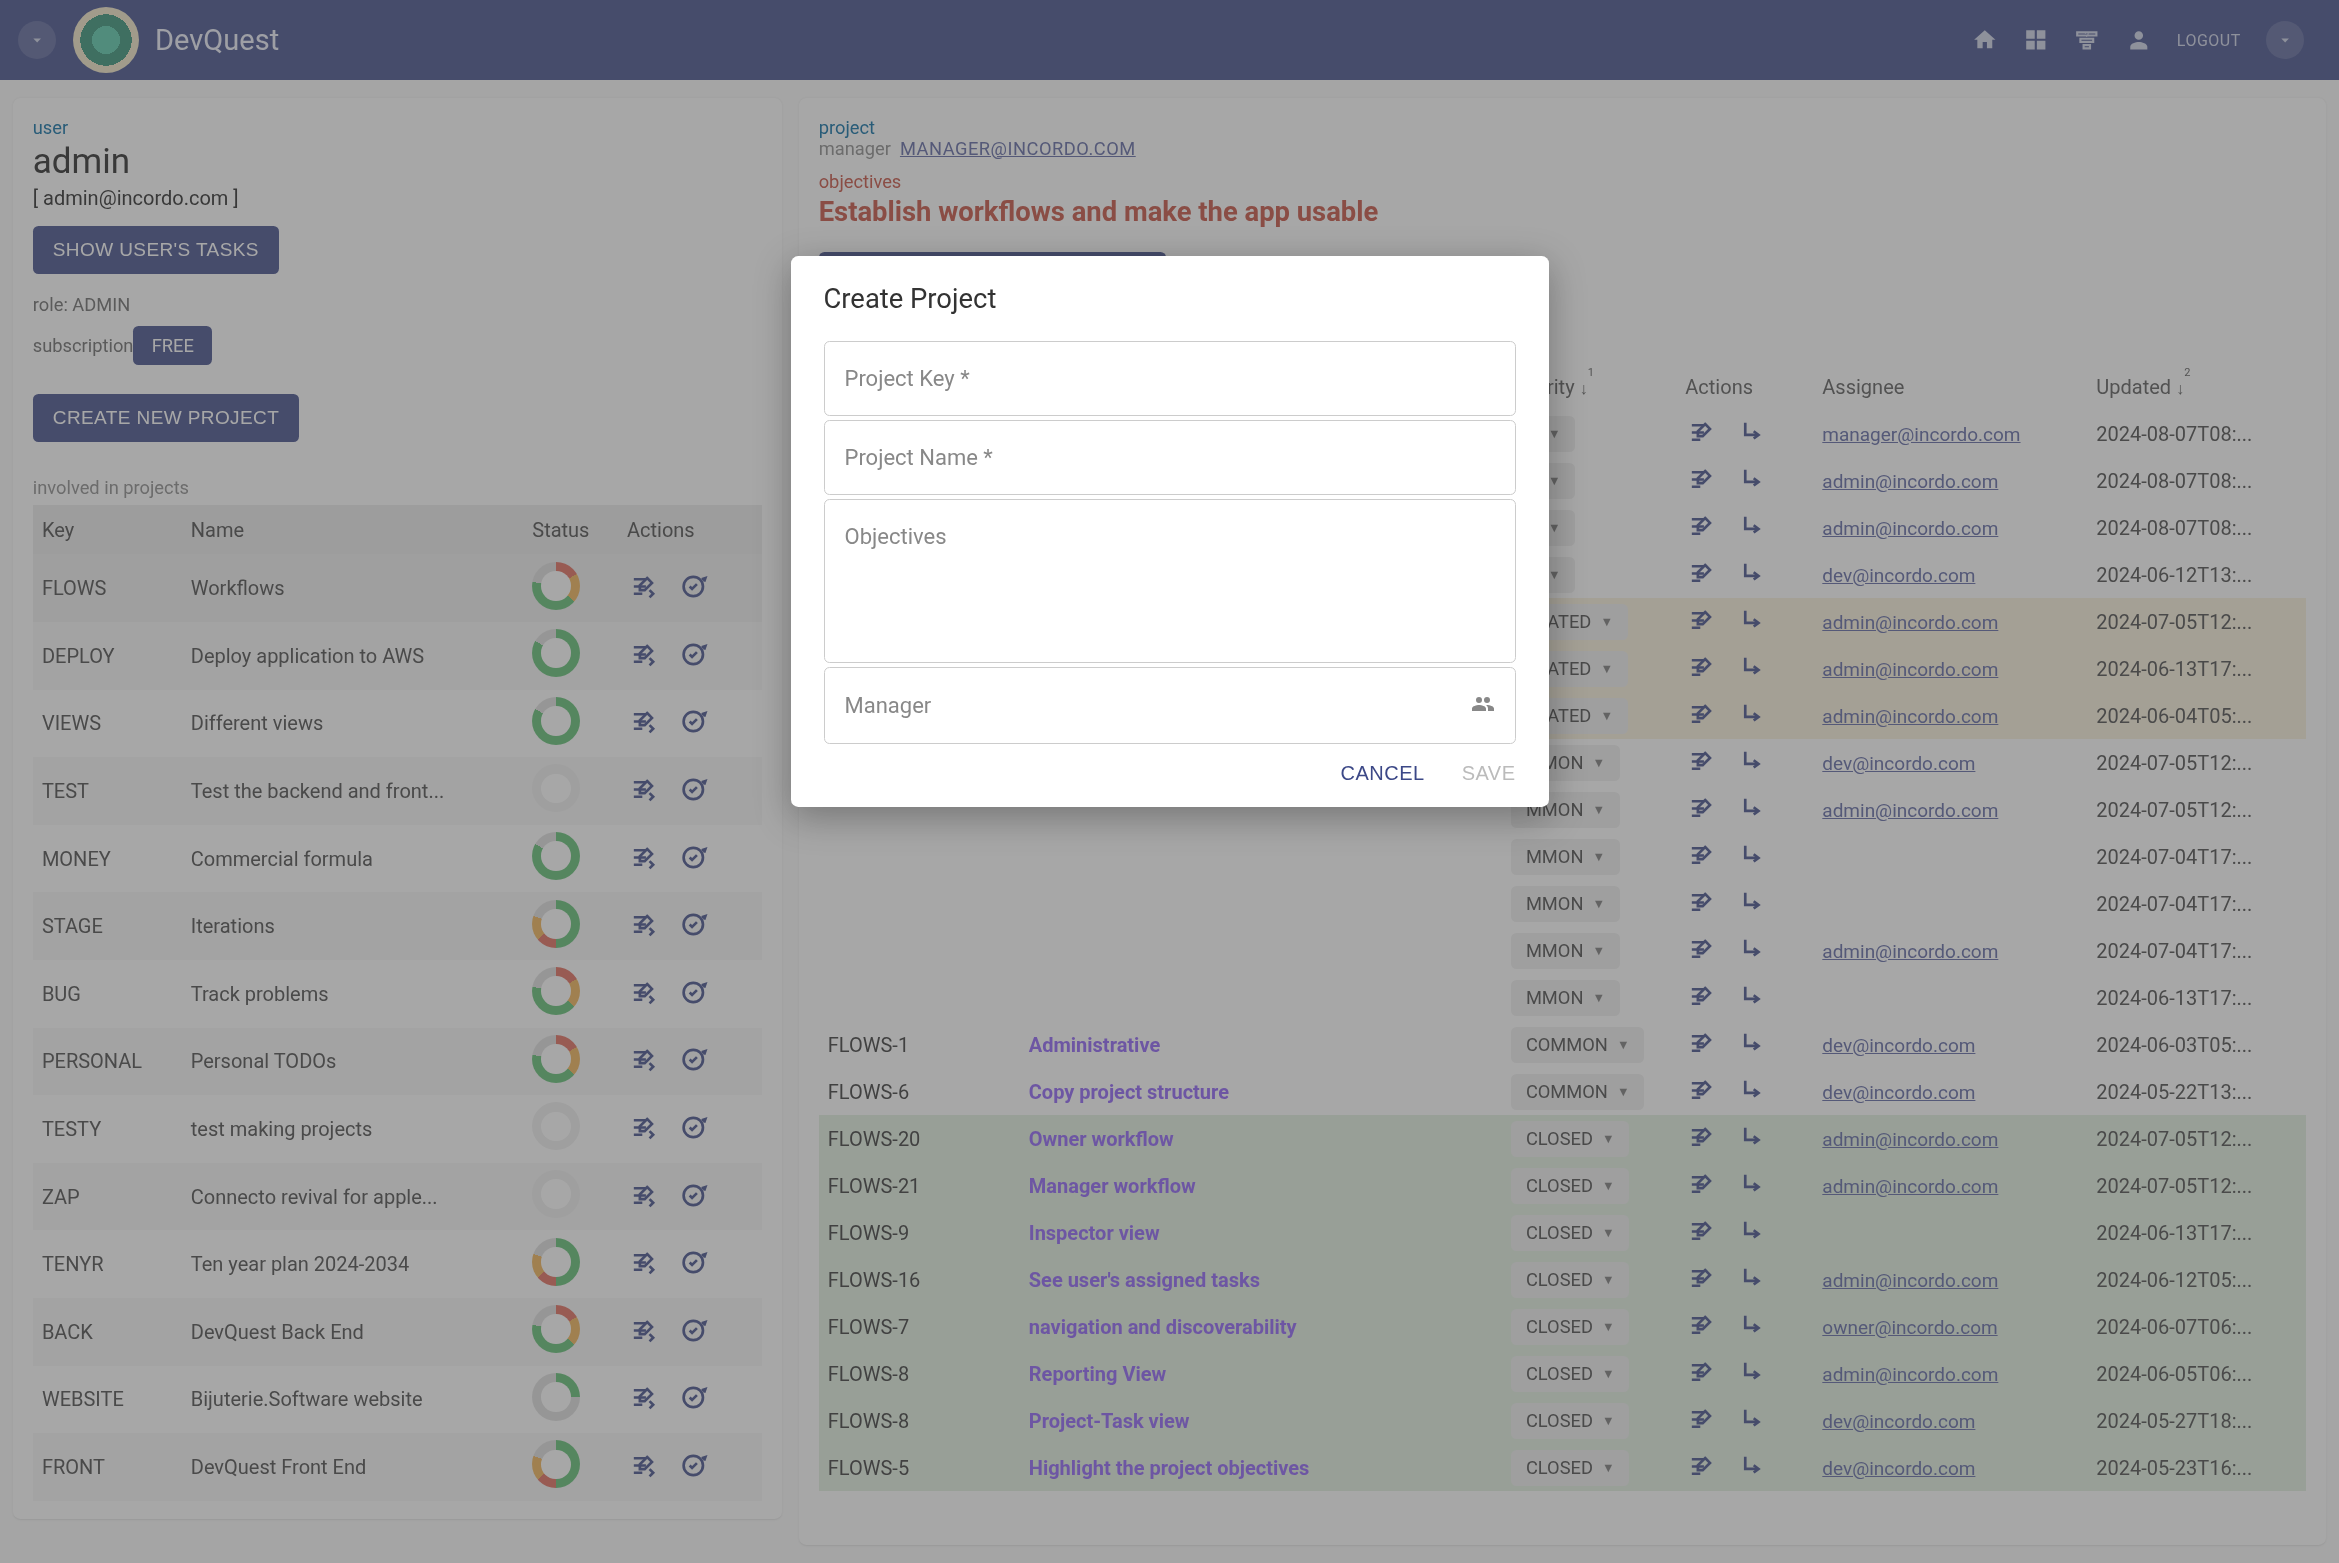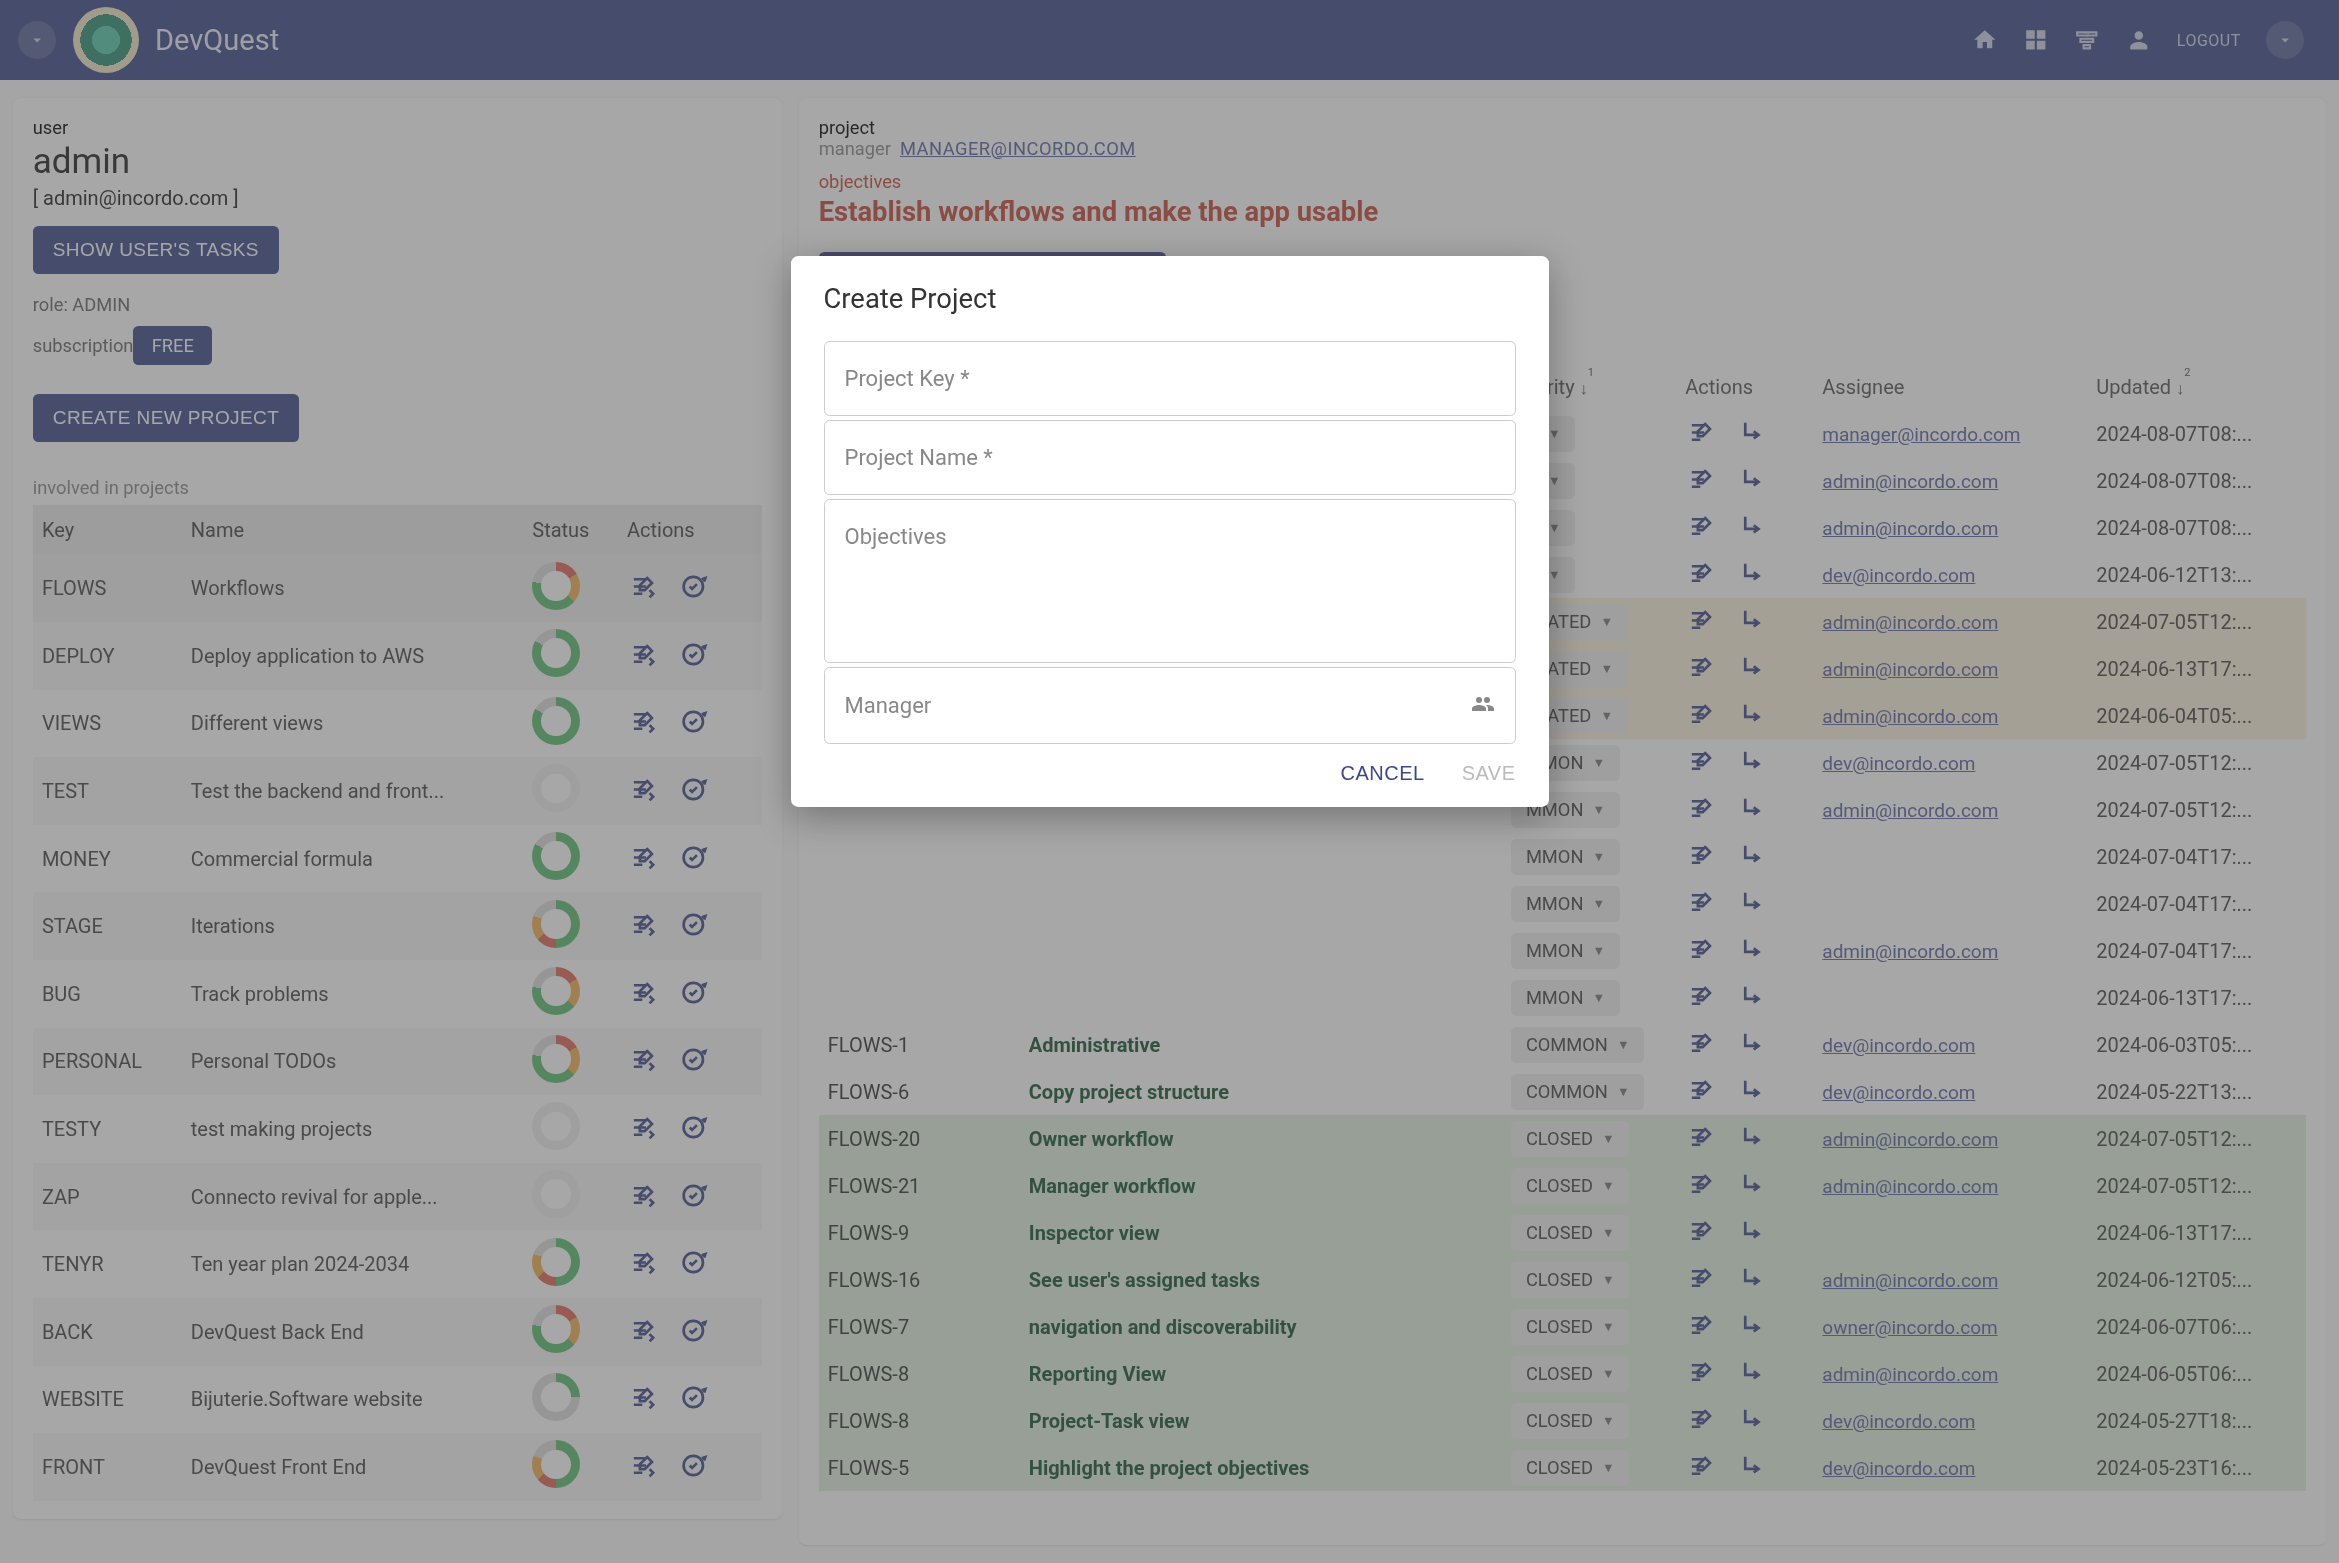--- a/index.html
+++ b/index.html
@@ -13,21 +13,21 @@
   .hdr-spacer { flex: 1; }
   .hdr-icons { display: flex; align-items: center; gap: 25.6px; }
   .hdr-icon { width: 25.6px; height: 25.6px; display: inline-flex; align-items: center; justify-content: center; }
   .hdr-icon svg { width: 25.6px; height: 25.6px; fill: #cdd2e7; }
   .logout { font-size: 16px; letter-spacing: 0.5px; color: #cdd2e7; }
   
   
   .content { display: flex; height: calc(100% - 80px); }
   .left-panel { width: 795px; padding: 18.3px 12.8px; }
   .card { background: #fff; border-radius: 7.3px; padding: 18.3px 20px; box-shadow: 0 0.9px 1.8px rgba(0,0,0,.1); }
-  .lbl { font-size: 18.3px; color: #000000; }
+  .lbl { font-size: 18.3px; color: #0369a1; }
   .big-name { font-size: 35px; font-weight: 400; color: #222; margin: 3.7px 0; }
   .email { font-size: 20px; color: #222; }
   .btn { background: #3c4887; color: #fff; font-size: 19px; padding: 12.8px 20px; border: none; border-radius: 5.5px; letter-spacing: 0.4px; cursor: pointer; margin: 16.4px 0 7.3px; }
   .role-line { font-size: 18.3px; color: #666; margin-top: 12.8px; }
   .role-line .val { text-transform: uppercase; }
   .sub-line { font-size: 18.3px; color: #666; margin-top: 11px; display: flex; align-items: center; }
   .chip { background: #3c4887; color: #fff; padding: 9.1px 18.3px; border-radius: 5.5px; font-size: 18.3px; }
   .section-lbl { font-size: 18.3px; color: #888; margin: 27.4px 0 7.3px; }
   
   
@@ -53,21 +53,21 @@
   .mgrline a { color: #5a63a0; text-decoration: underline; letter-spacing: 0.5px; }
   .obj-lbl { color: #c44a3a; font-size: 18.3px; margin-top: 12.8px; }
   .obj-text { color: #c44a3a; font-size: 27.4px; font-weight: 700; margin-top: 3.7px; }
   
   
   .tasks-table { width: 100%; border-collapse: collapse; margin-top: 9.1px; table-layout: fixed; }
   .tasks-table th { text-align:left; font-weight:400; font-size:20px; color:#555; padding: 11px 9.1px; position:relative; }
   .sort-ind { font-size: 11px; position:absolute; top: 1.8px; }
   .arrow { font-size: 16.4px; }
   .tasks-table td { padding: 5.5px 9.1px; font-size: 20px; vertical-align: middle; white-space: nowrap; overflow: hidden; text-overflow: ellipsis; }
-  .tasks-table td.title { font-weight: 700; color: #14532d; }
+  .tasks-table td.title { font-weight: 700; color: #8b5cf6; }
   .tasks-table a.assignee { color: #5a63a0; text-decoration: underline; font-size: 19px; }
   .prio-chip { display:inline-flex; align-items:center; gap:9.1px; background:#eee; padding:7.3px 14.6px; border-radius:5.5px; font-size:18.3px; color:#444; }
   .prio-chip .caret { font-size:12.8px; color:#777; }
   tr.row-ELEVATED { background: #f9f0db; }
   tr.row-CLOSED { background: #e0efdf; margin-left: 44px; }
   .tasks-table tr:not(.row-ELEVATED):not(.row-CLOSED) td { background: #fff; }
   .updated-cell { font-size: 19px; color: #444; }
   
   
   .scrim { position: fixed; inset: 0; background: rgba(80,80,80,.5); display:flex; align-items:flex-start; justify-content:center; padding-top: 256px; }

